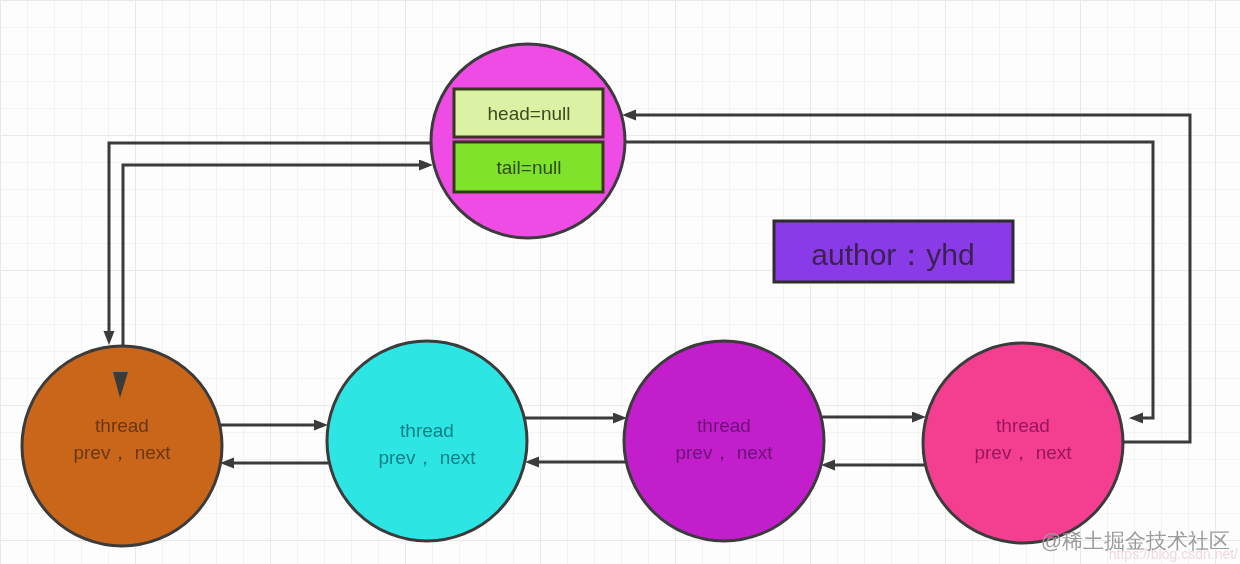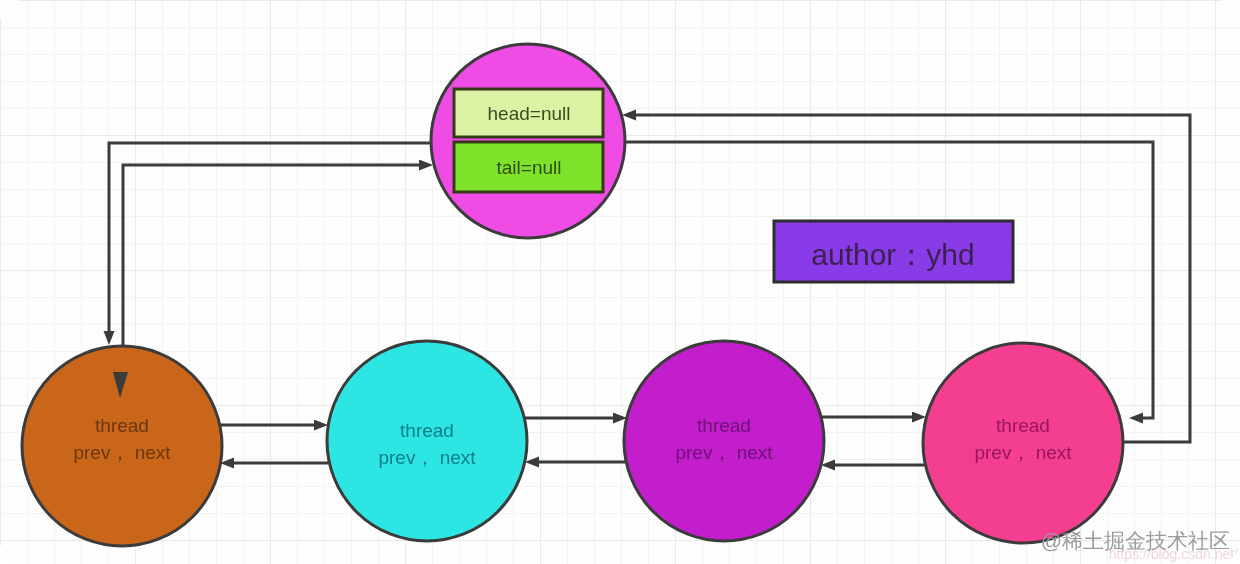--- a/index.html
+++ b/index.html
@@ -6,21 +6,20 @@
   body{font-family:"Liberation Sans","DejaVu Sans",sans-serif;}
   .canvas{
     position:relative;width:1240px;height:564px;overflow:hidden;
     background-color:#fdfdfd;
     background-image:
       linear-gradient(#e9e9e9 1px, transparent 1px),
       linear-gradient(90deg,#e9e9e9 1px, transparent 1px),
       linear-gradient(#f3f3f3 1px, transparent 1px),
       linear-gradient(90deg,#f3f3f3 1px, transparent 1px);
     background-size:135px 135px,135px 135px,27px 27px,27px 27px;
-    border-radius:23px;
   }
   svg{position:absolute;inset:0;}
   .edge{stroke:#3b3b3b;stroke-width:3;fill:none;}
   .shape{stroke:#3b3b3b;stroke-width:3;}
   .slot{stroke:#343a18;stroke-width:3;}
   .authorRect{stroke:#2d2d2d;stroke-width:3;}
   text{font-family:"Liberation Sans","DejaVu Sans",sans-serif;}
   .nodeText{font-size:19px;text-anchor:middle;}
   .slotText{font-size:19px;text-anchor:middle;}
   .authorText{font-size:30px;text-anchor:middle;}

